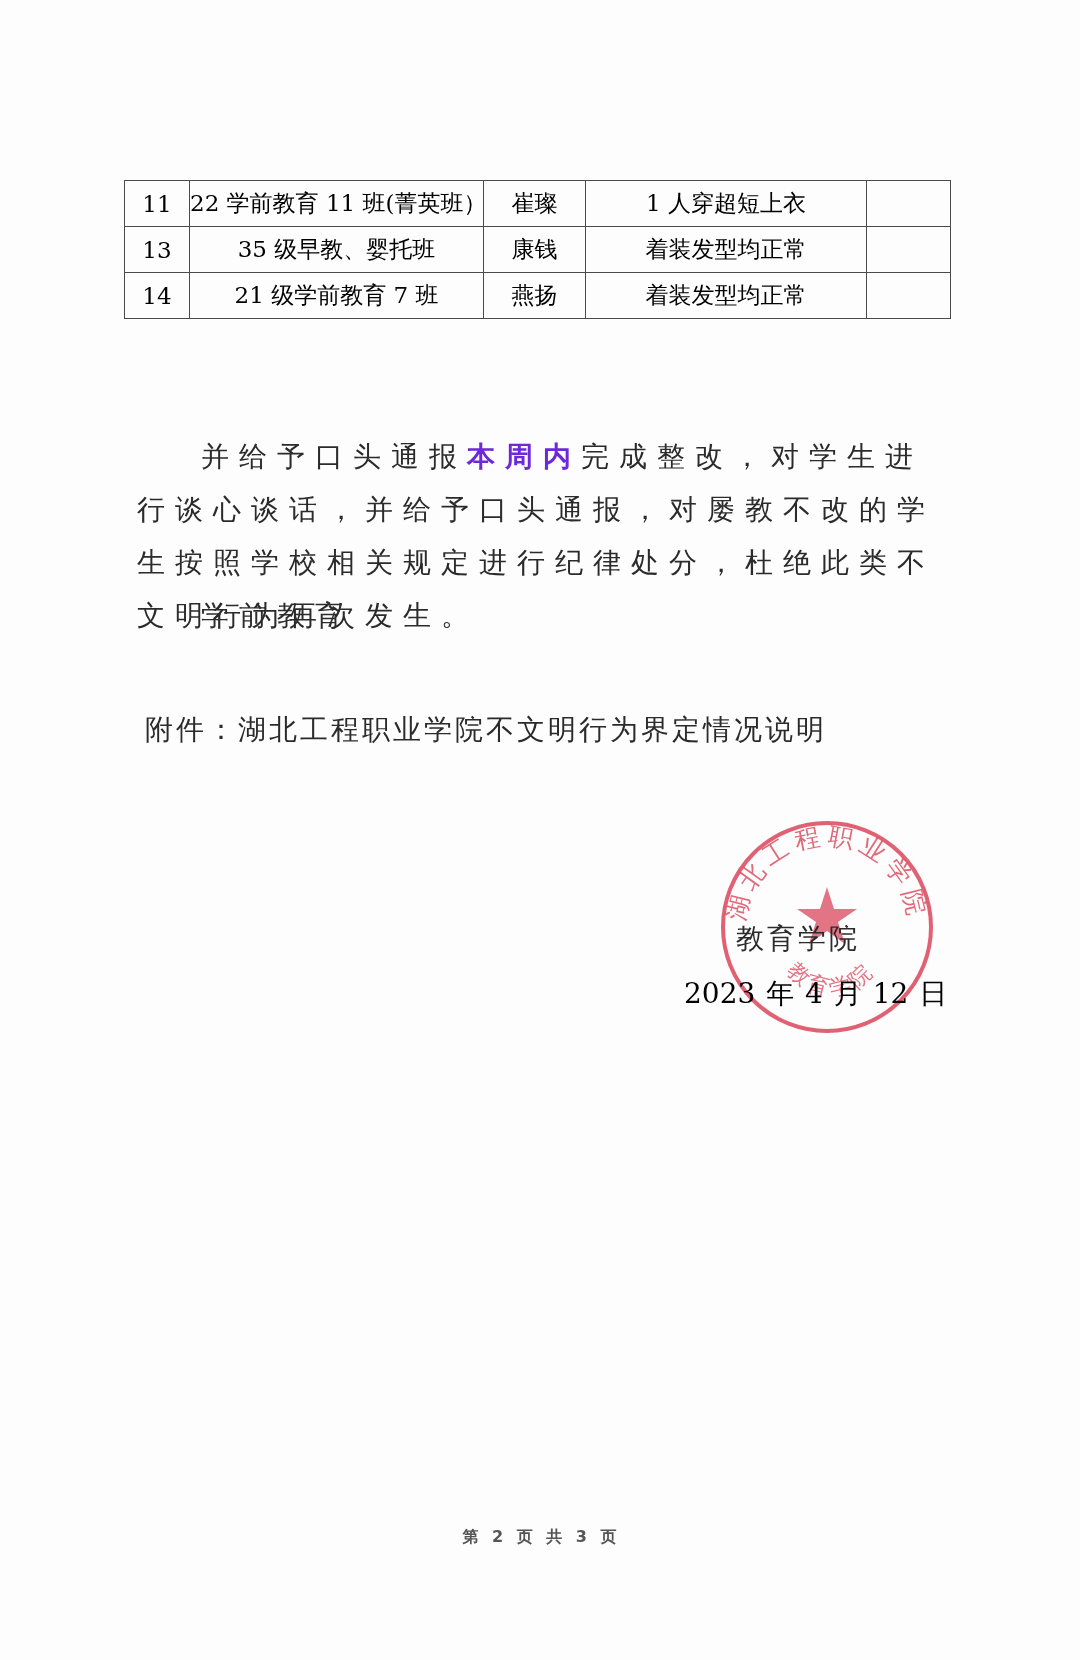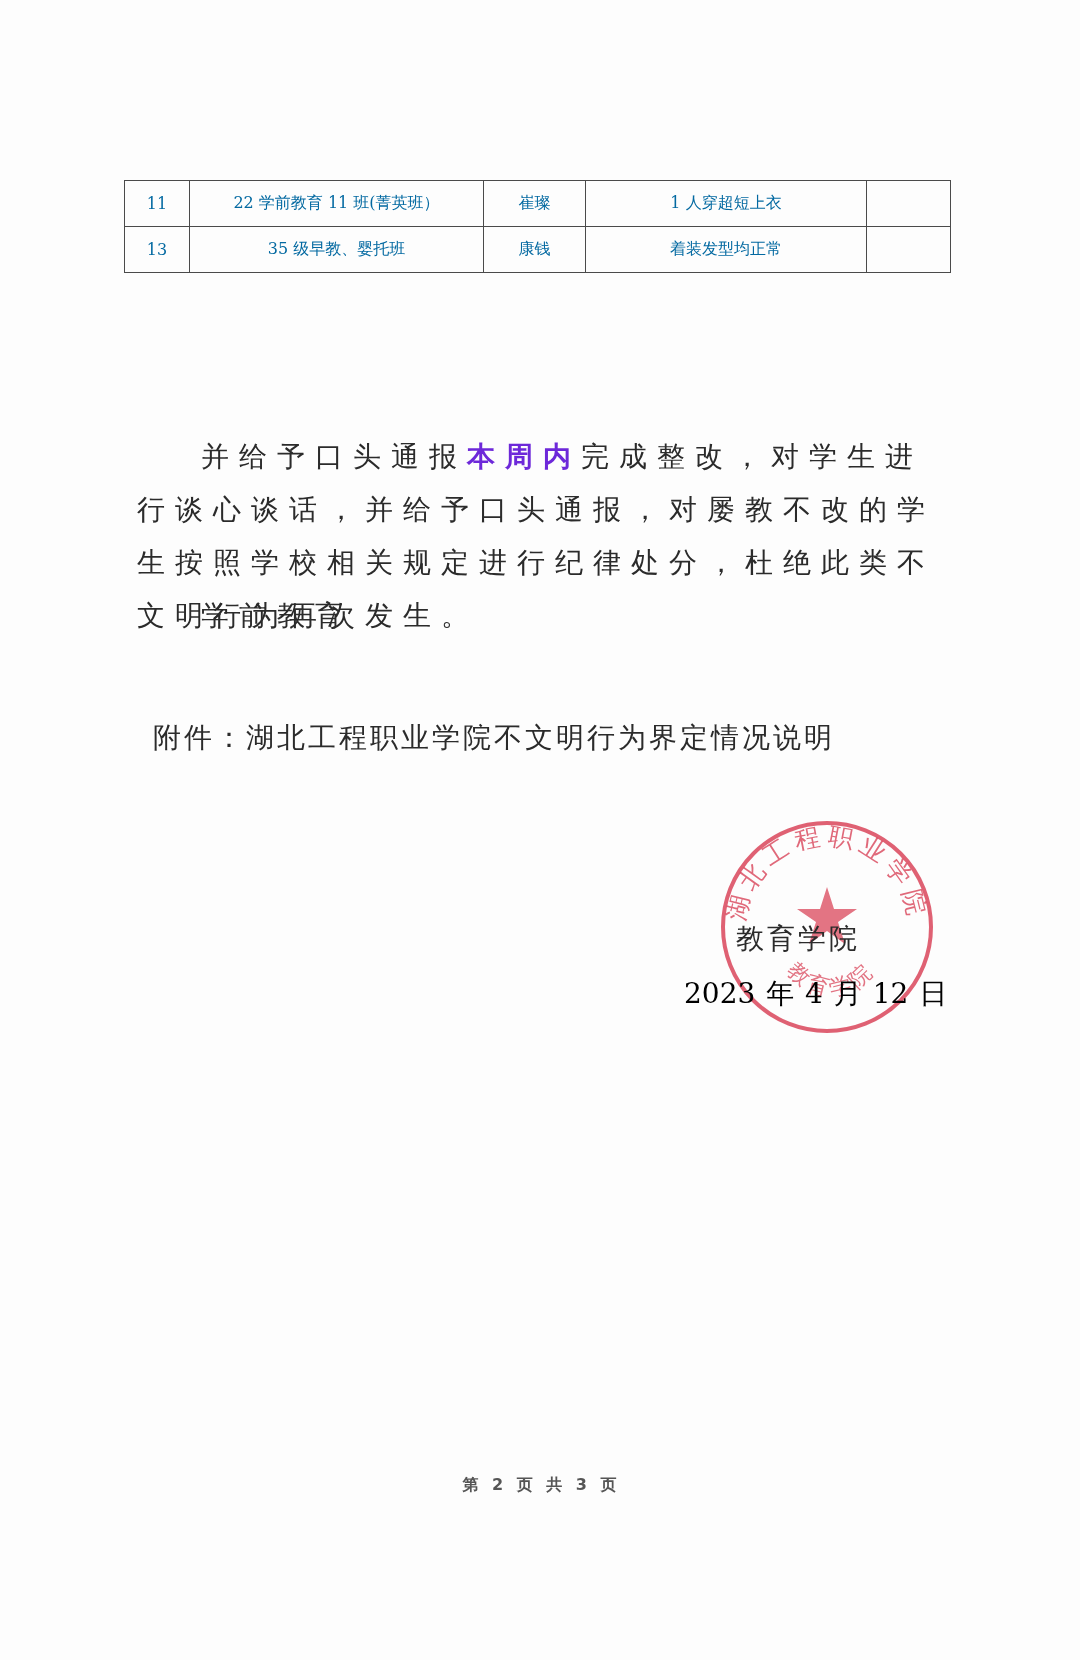--- a/index.html
+++ b/index.html
@@ -21,22 +21,22 @@
       background: #fdfdfd;
     }
     
     .notice-table {
       position: absolute;
       left: 124px;
       top: 180px;
       width: 826px;
       border-collapse: collapse;
       table-layout: fixed;
-      font-size: 16px;
-      color: #0369a1;
+      font-size: 23px;
+      color: #000000;
     }
     .notice-table td {
       border: 1.6px solid #4a4a4a;
       height: 45px;
       padding: 0;
       text-align: center;
       vertical-align: middle;
       white-space: nowrap;
       overflow: hidden;
     }
@@ -105,21 +105,21 @@
       color: #000000;
       white-space: nowrap;
       word-spacing: 2px;
     }
 
     
     .footer {
       position: absolute;
       left: 0;
       width: 1080px;
-      top: 1475px;
+      top: 1527px;
       text-align: center;
       font-family: "DejaVu Sans", "Liberation Sans", sans-serif;
       font-size: 16px;
       font-weight: bold;
       color: #555555;
       word-spacing: 6px;
       letter-spacing: 1px;
     }
   </style>
 </head>
@@ -143,28 +143,35 @@
       <td>1 人穿超短上衣</td>
       <td></td>
     </tr>
     <tr>
       <td>13</td>
       <td>35 级早教、婴托班</td>
       <td>康钱</td>
       <td>着装发型均正常</td>
       <td></td>
     </tr>
+    <tr>
+      <td>14</td>
+      <td>21 级学前教育 7 班</td>
+      <td>燕扬</td>
+      <td>着装发型均正常</td>
+      <td></td>
+    </tr>
   </tbody>
 </table>
 
 <p class="para para-main" style="margin:0;"><span>并给予口头通报</span><span class="strong">本周内</span><span>完成整改，对学生进行谈心谈话，并给予口头通报，对屡教不改的学生按照学校相关规定进行纪律处分，杜绝此类不文明行为再次发生。</span></p>
 
 <p class="para para-closing" style="margin:0;">学前教育</p>
 
-<p class="para para-attach" style="margin:16px;">附件：湖北工程职业学院不文明行为界定情况说明</p>
+<p class="para para-attach" style="margin:8px;">附件：湖北工程职业学院不文明行为界定情况说明</p>
 
 <div class="seal">
   <svg viewBox="0 0 220 220">
     <defs>
       <path id="sealArc" d="M 30 128 A 82 82 0 1 1 190 128"></path>
       <path id="sealArcInner" d="M 68 150 A 52 52 0 0 0 160 150"></path>
     </defs>
     <circle cx="110" cy="110" r="104" fill="none" stroke="#d9455a" stroke-width="4" opacity="0.85"></circle>
     <text font-family="DejaVu Sans, sans-serif" font-size="25" fill="#d9455a" opacity="0.8" letter-spacing="6">
       <textPath href="#sealArc" startOffset="50%" text-anchor="middle">湖北工程职业学院</textPath>

